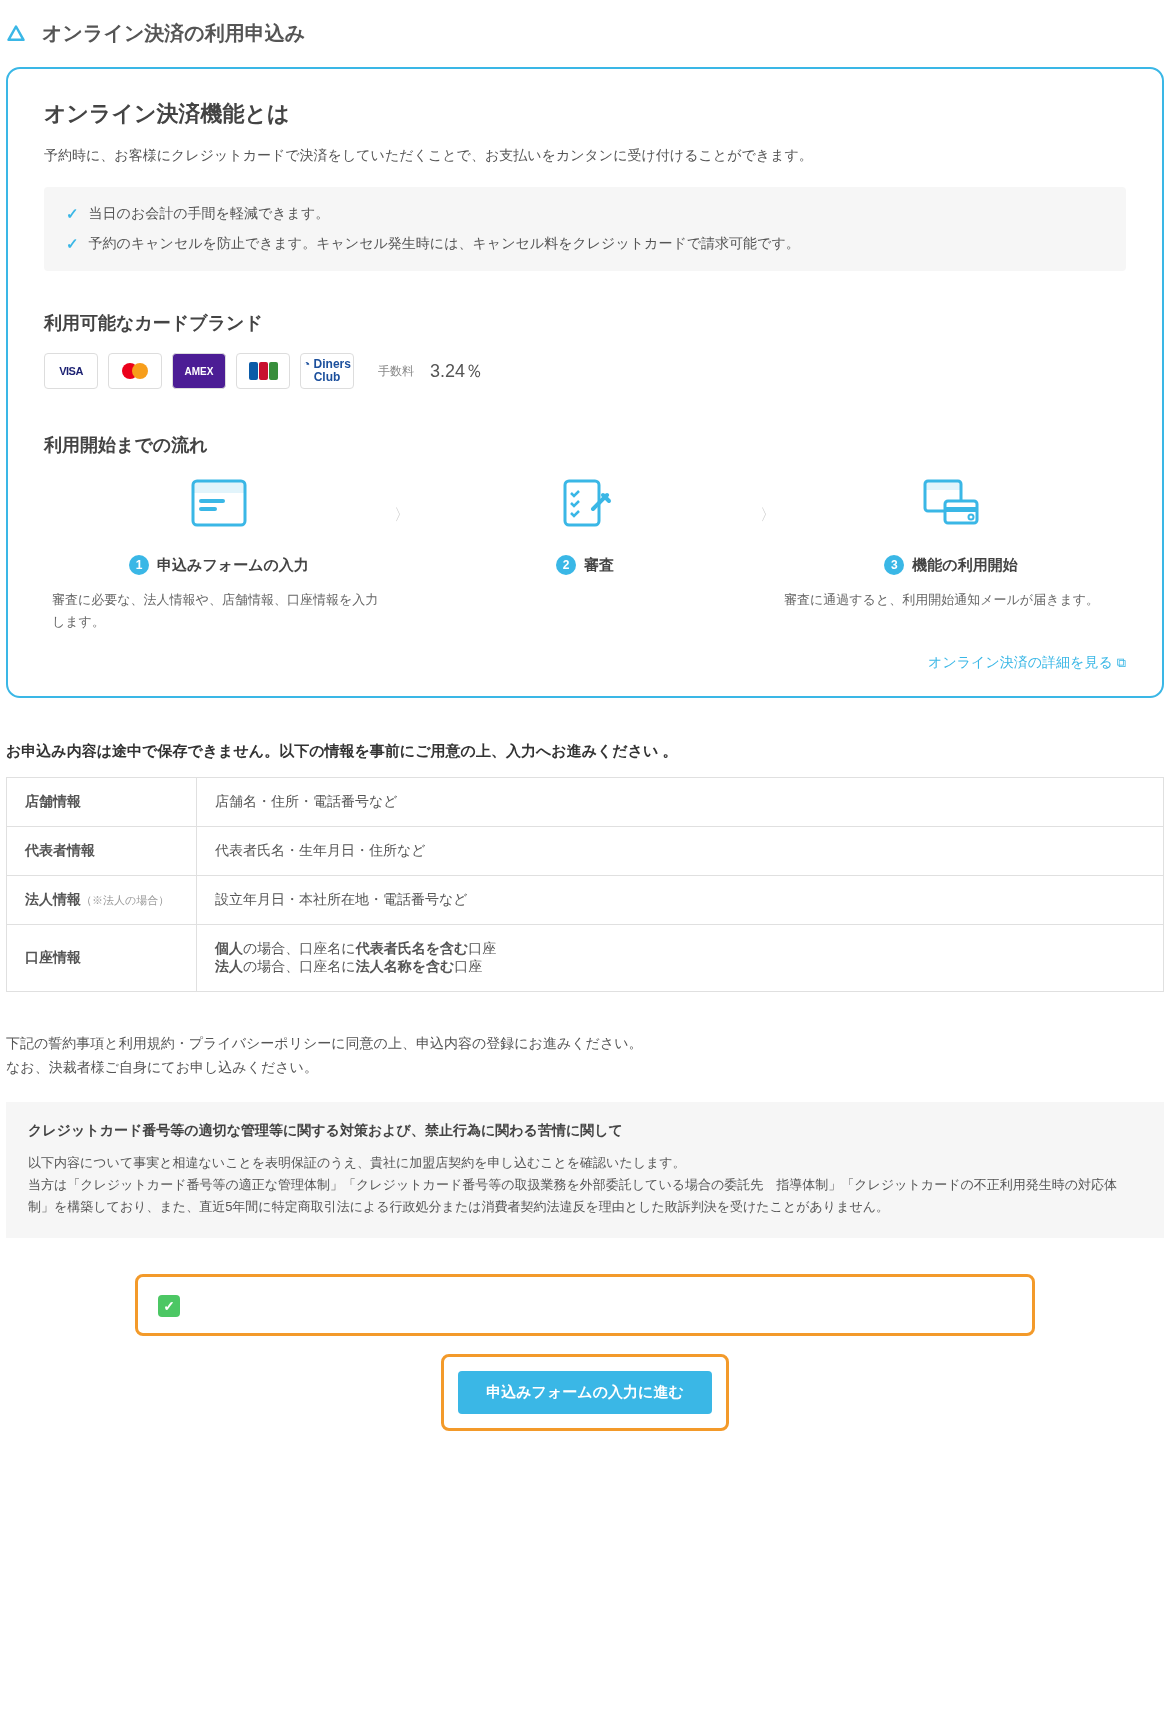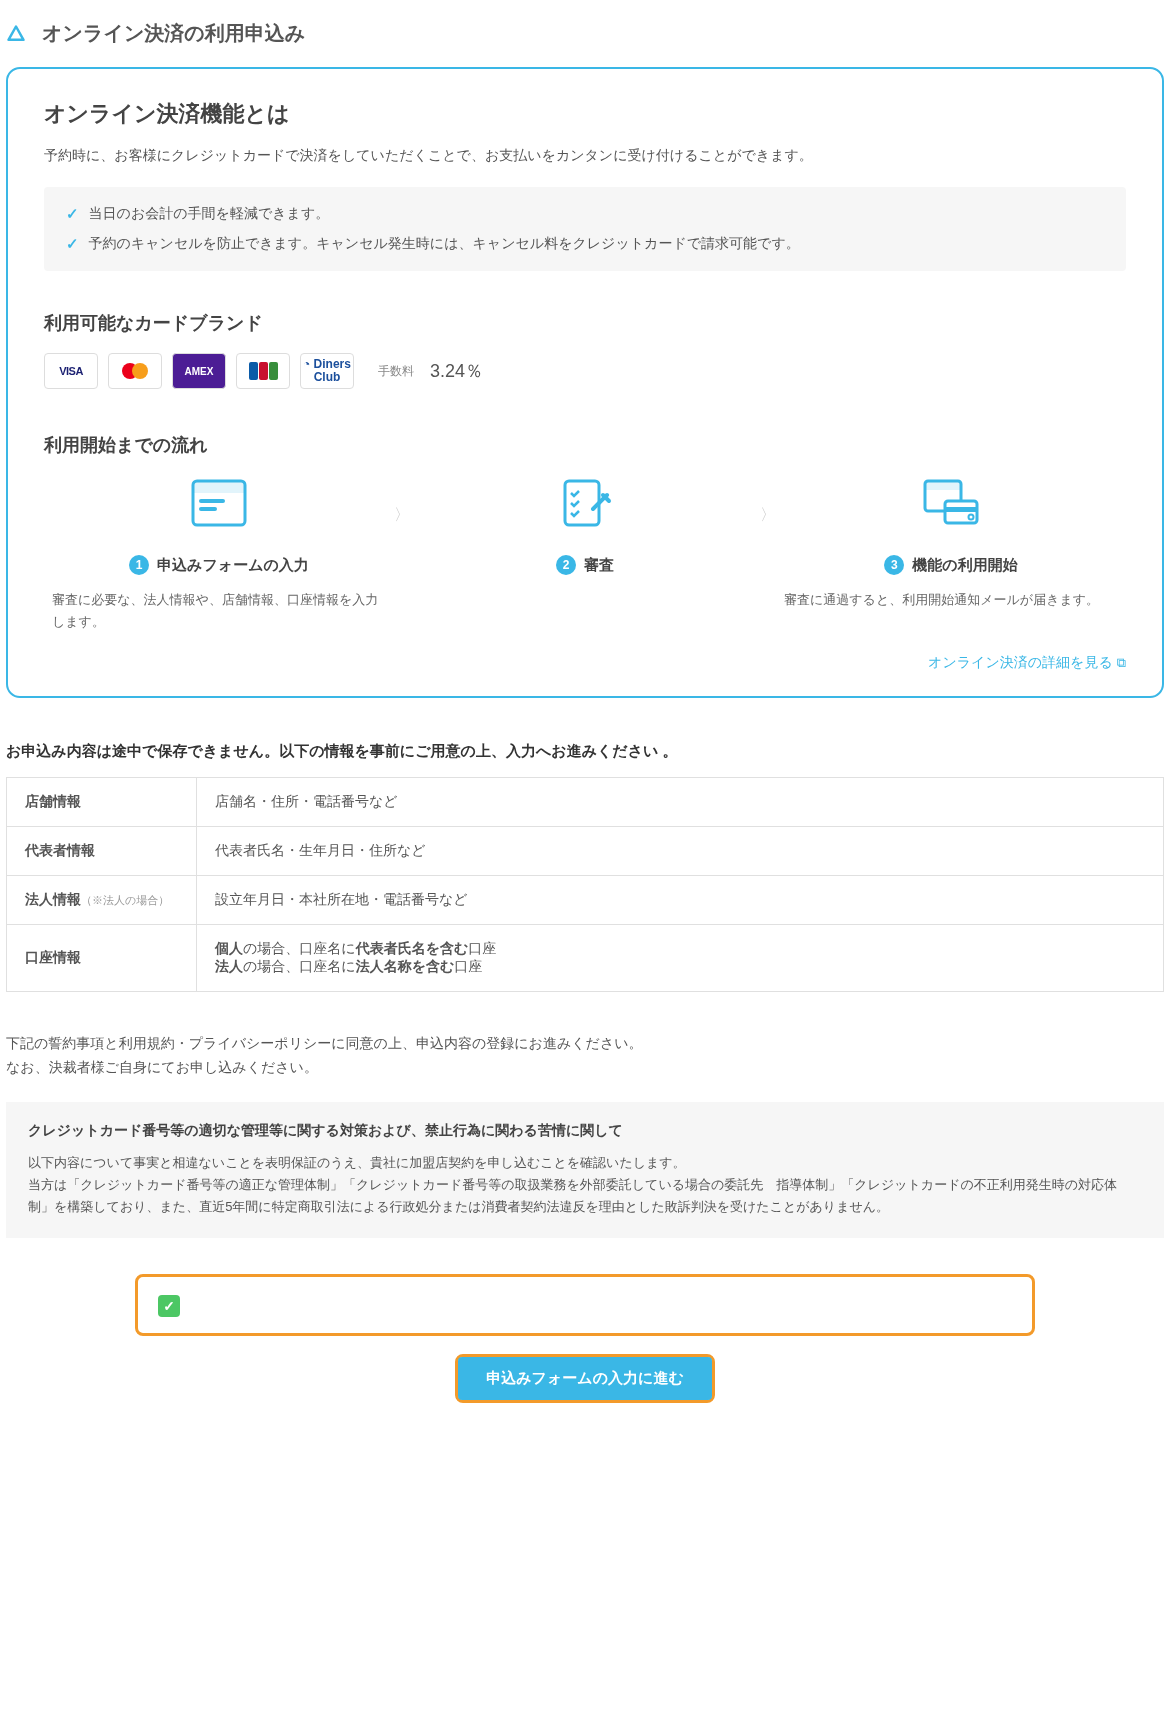--- a/index.html
+++ b/index.html
@@ -45,21 +45,21 @@
 .info-table .sub { font-size: 11px; font-weight: normal; color: #999; }
 .agree-lead { font-size: 14px; color: #555; line-height: 1.7; margin-bottom: 22px; }
 .complaint-box { background: #f6f6f6; padding: 20px 22px; margin-bottom: 36px; }
 .complaint-box h3 { font-size: 14px; font-weight: bold; color: #444; margin-bottom: 12px; }
 .complaint-box p { font-size: 13px; color: #555; line-height: 1.7; }
 .consent-area { border: 3px solid #f39a2a; border-radius: 8px; padding: 16px 20px; margin: 0 auto 18px; max-width: 900px; display: flex; align-items: flex-start; gap: 12px; }
 .chk { width: 22px; height: 22px; border-radius: 4px; background: #4cc764; display: flex; align-items: center; justify-content: center; color: #fff; font-size: 14px; font-weight: bold; flex-shrink: 0; margin-top: 2px; }
 .consent-text { font-size: 14px; color: #555; line-height: 1.7; }
 .consent-text a { color: #3ab7e6; text-decoration: none; }
 .btn-row { text-align: center; }
-.btn-wrap { display: inline-block; border: 3px solid #f39a2a; border-radius: 8px; padding: 0; }
+.btn-wrap { display: inline-block; border: 3px solid #f39a2a; border-radius: 8px; padding: 14px; }
 .proceed-btn { background: #3ab7e6; color: #fff; border: none; font-size: 15px; font-weight: bold; padding: 12px 28px; border-radius: 4px; cursor: pointer; }
 </style>
 </head>
 <body>
 
 <div class="page-header">
   <svg class="tri" viewBox="0 0 24 24">
       <path d="M12 3 L21 19 L3 19 Z" fill="none" stroke="#3ab7e6" stroke-width="3" stroke-linejoin="round"></path>
     </svg>
   <h1>オンライン決済の利用申込み</h1>

